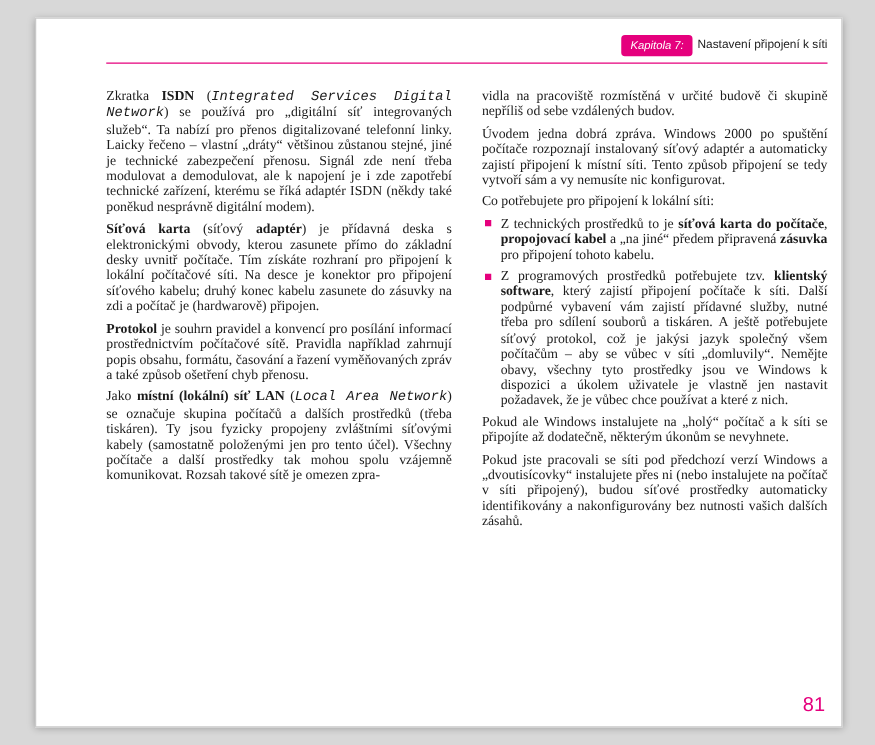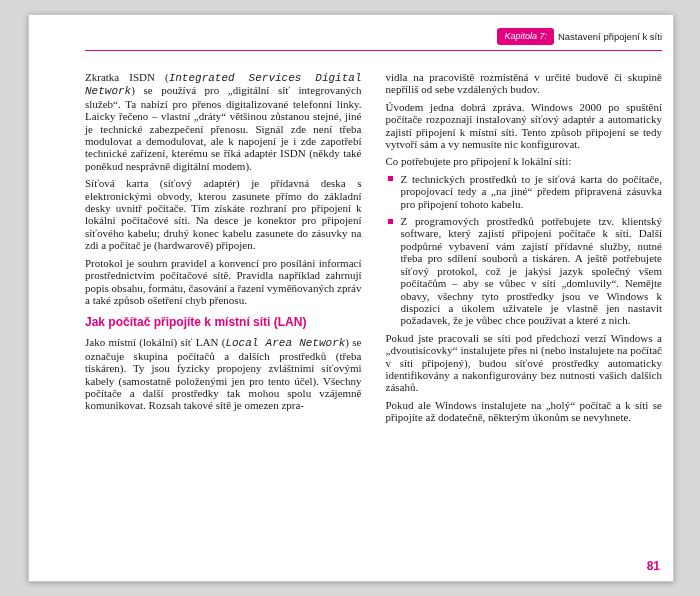--- a/index.html
+++ b/index.html
@@ -36,63 +36,62 @@
   .col h2 {
     font-family: "Liberation Sans", sans-serif; color: var(--accent, #e5007d);
     font-size: 12px; line-height: 14px; font-weight: bold;
     text-align: left; margin: 9px 0 7px;
   }
   .bullet { position: relative; padding-left: 15px; margin-bottom: 5px; }
   .marker {
     position: absolute; left: 2px; top: 3.5px; width: 5px; height: 5px;
     background: var(--accent, #e5007d);
   }
-  .b { font-weight: normal; }
+  .b { font-weight: bold; }
   .i { font-style: italic; font-family: Liberation Mono, monospace; }
 
   .page-footer { position: absolute; right: 13px; bottom: 7px; }
   .page-number {
-    font-family: "Liberation Sans", sans-serif; font-weight: bold;
-    font-size: 12px; color: var(--accent, #e5007d);
+    font-family: "Liberation Sans", sans-serif; font-weight: normal;
+    font-size: 16px; color: var(--accent, #e5007d);
   }
 </style>
 </head>
 <body>
 
 <div class="canvas">
   <div class="page">
 
     <div class="page-header">
       <span class="chapter-tag">Kapitola 7:</span><span class="chapter-title">Nastavení připojení k síti</span>
     </div>
 
     <div class="header-rule"></div>
 
     <div class="columns">
       <div class="col" id="col-left">
           <p><span>Zkratka </span><span class="b">ISDN</span><span> (</span><span class="i">Integrated Services Digital Network</span><span>) se používá pro „digitální síť integrovaných služeb“. Ta nabízí pro přenos digitalizované telefonní linky. Laicky řečeno – vlastní „dráty“ většinou zůstanou stejné, jiné je technické zabezpečení přenosu. Signál zde není třeba modulovat a demodulovat, ale k napojení je i zde zapotřebí technické zařízení, kterému se říká adaptér ISDN (někdy také poněkud nesprávně digitální modem).</span></p>
           <p><span class="b">Síťová karta</span><span> (síťový </span><span class="b">adaptér</span><span>) je přídavná deska s elektronickými obvody, kterou zasunete přímo do základní desky uvnitř počítače. Tím získáte rozhraní pro připojení k lokální počítačové síti. Na desce je konektor pro připojení síťového kabelu; druhý konec kabelu zasunete do zásuvky na zdi a počítač je (hardwarově) připojen.</span></p>
           <p><span class="b">Protokol</span><span> je souhrn pravidel a konvencí pro posílání informací prostřednictvím počítačové sítě. Pravidla například zahrnují popis obsahu, formátu, časování a řazení vyměňovaných zpráv a také způsob ošetření chyb přenosu.</span></p>
-          <h2><span>Jak počítač připojíte k místní síti (LAN)</span></h2>
           <p><span>Jako </span><span class="b">místní (lokální) síť LAN</span><span> (</span><span class="i">Local Area Network</span><span>) se označuje skupina počítačů a dalších prostředků (třeba tiskáren). Ty jsou fyzicky propojeny zvláštními síťovými kabely (samostatně položenými jen pro tento účel). Všechny počítače a další prostředky tak mohou spolu vzájemně komunikovat. Rozsah takové sítě je omezen zpra-</span></p>
         </div>
       <div class="col" id="col-right">
           <p><span>vidla na pracoviště rozmístěná v určité budově či skupině nepříliš od sebe vzdálených budov.</span></p>
           <p><span>Úvodem jedna dobrá zpráva. Windows 2000 po spuštění počítače rozpoznají instalovaný síťový adaptér a automaticky zajistí připojení k místní síti. Tento způsob připojení se tedy vytvoří sám a vy nemusíte nic konfigurovat.</span></p>
           <p><span>Co potřebujete pro připojení k lokální síti:</span></p>
           <div class="bullet">
             <span class="marker"></span>
-            <div><span>Z technických prostředků to je </span><span class="b">síťová karta do počítače</span><span>, </span><span class="b">propojovací tedy</span><span> a „na jiné“ předem připravená </span><span class="b">zásuvka</span><span> pro připojení tohoto kabelu.</span></div>
+            <div><span>Z technických prostředků to je </span><span class="b">síťová karta do počítače</span><span>, </span><span class="b">propojovací kabel</span><span> a „na jiné“ předem připravená </span><span class="b">zásuvka</span><span> pro připojení tohoto kabelu.</span></div>
           </div>
           <div class="bullet">
             <span class="marker"></span>
             <div><span>Z programových prostředků potřebujete tzv. </span><span class="b">klientský software</span><span>, který zajistí připojení počítače k síti. Další podpůrné vybavení vám zajistí přídavné služby, nutné třeba pro sdílení souborů a tiskáren. A ještě potřebujete síťový protokol, což je jakýsi jazyk společný všem počítačům – aby se vůbec v síti „domluvily“. Nemějte obavy, všechny tyto prostředky jsou ve Windows k dispozici a úkolem uživatele je vlastně jen nastavit požadavek, že je vůbec chce používat a které z nich.</span></div>
           </div>
+          <p><span>Pokud ale Windows instalujete na „holý“ počítač a k síti se připojíte až dodatečně, některým úkonům se nevyhnete.</span></p>
           <p><span>Pokud jste pracovali se síti pod předchozí verzí Windows a „dvoutisícovky“ instalujete přes ni (nebo instalujete na počítač v síti připojený), budou síťové prostředky automaticky identifikovány a nakonfigurovány bez nutnosti vašich dalších zásahů.</span></p>
-          <p><span>Pokud ale Windows instalujete na „holý“ počítač a k síti se připojíte až dodatečně, některým úkonům se nevyhnete.</span></p>
         </div>
     </div>
 
     <div class="page-footer">
       <span class="page-number">81</span>
     </div>
 
   </div>
 </div>
 

